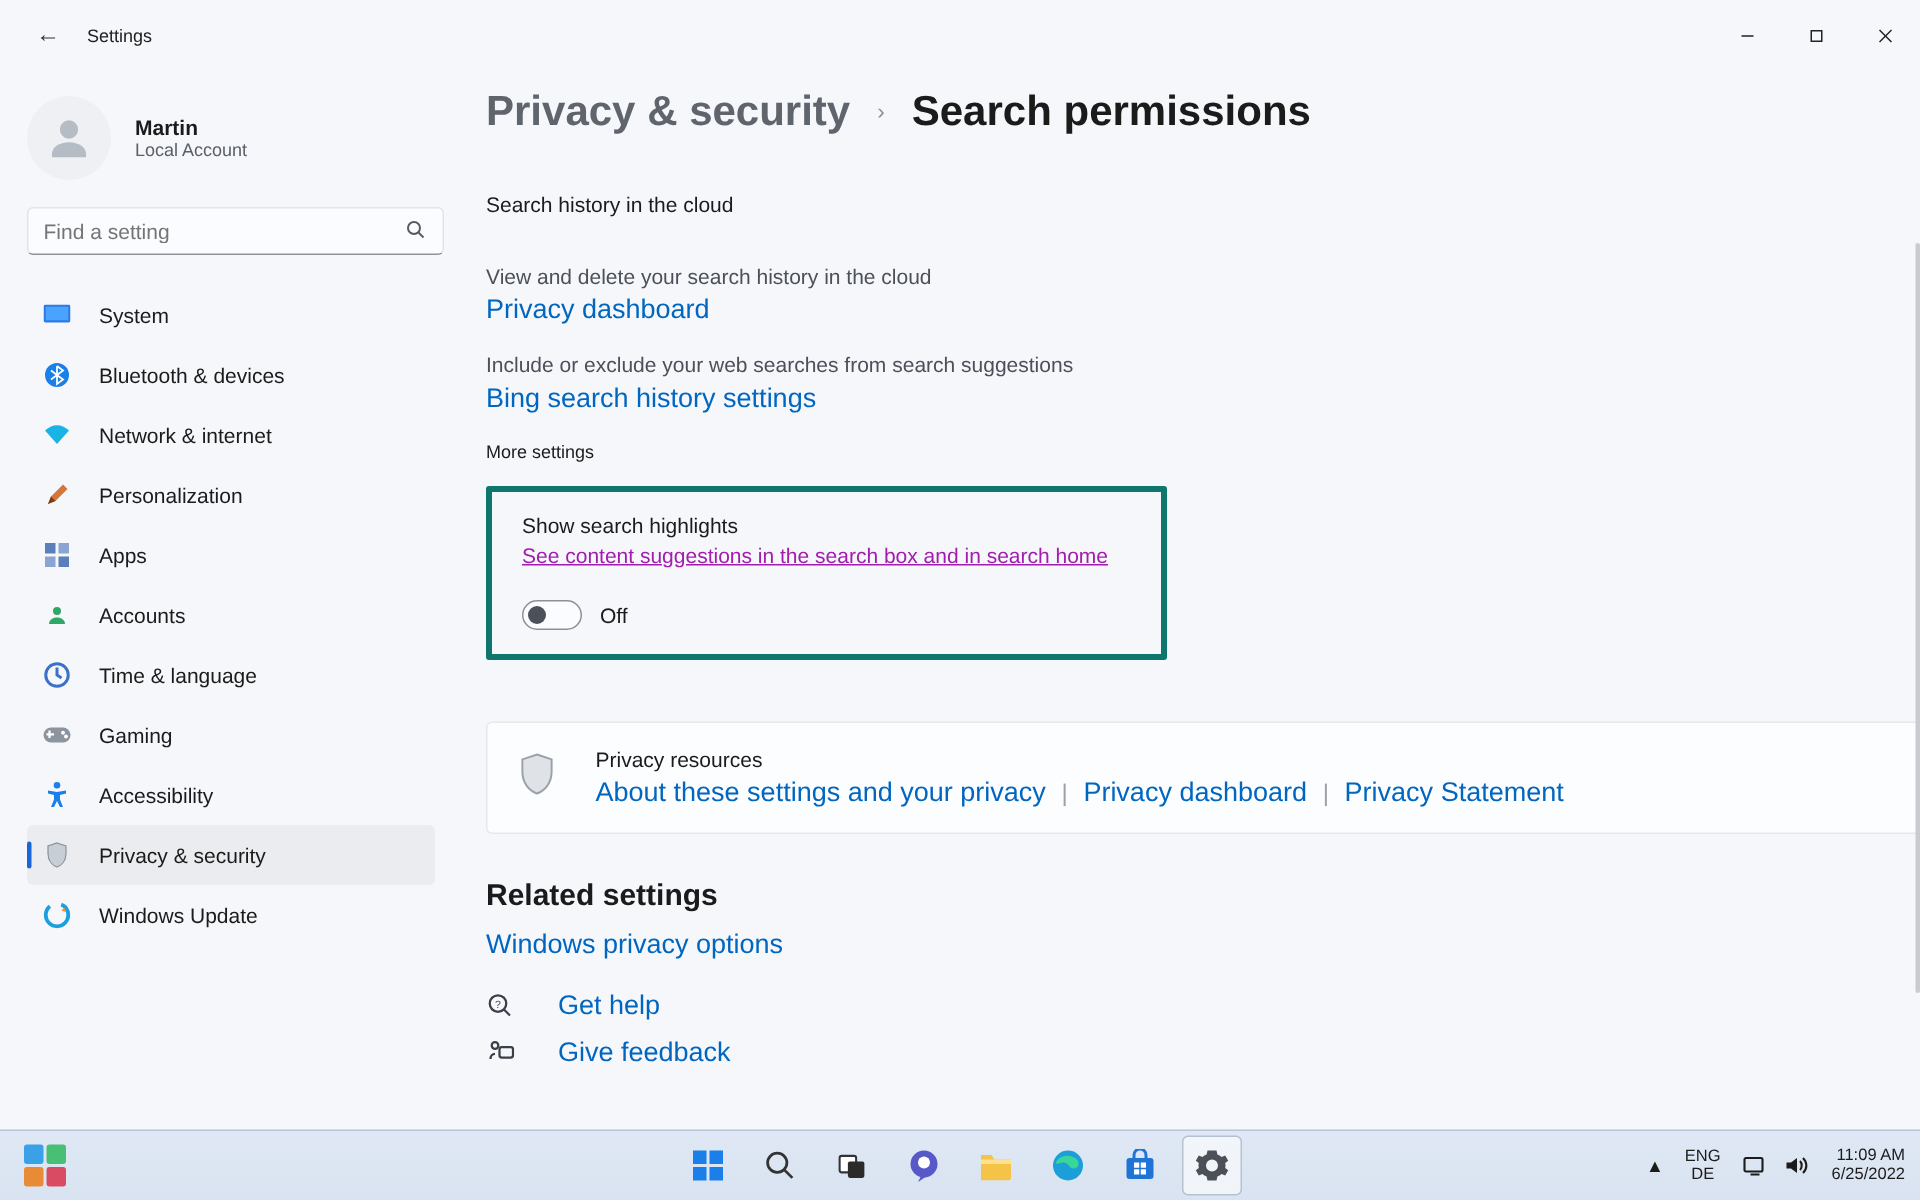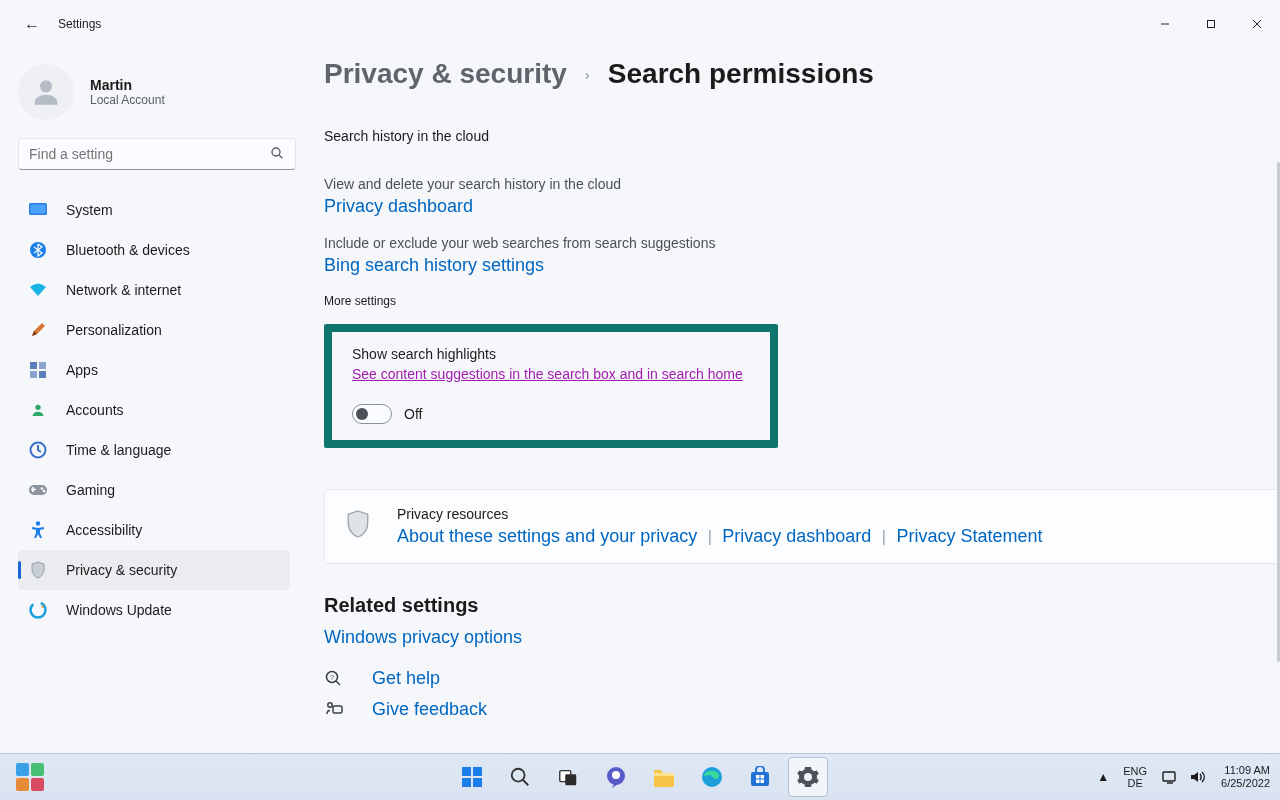--- a/index.html
+++ b/index.html
@@ -32,21 +32,21 @@
   
   .content { flex:1; padding:10px 24px 0 24px; position:relative; overflow:hidden; }
   .breadcrumb { font-size:28px; display:flex; align-items:center; gap:18px; margin-bottom:38px; }
   .breadcrumb .b1 { color:#5f646d; font-weight:600; }
   .breadcrumb .chev { color:#8a8f97; font-size:15px; }
   .breadcrumb .b2 { color:#1b1b1b; font-weight:600; }
   .sec-title { font-size:14px; color:#1b1b1b; margin-bottom:10px; }
   .sec-body { font-size:14px; color:#4c5059; }
   .link { color:#0066c0; font-size:18px; cursor:pointer; }
   .more-settings { font-size:12px; font-weight:400; margin:18px 0 16px 0; }
-  .highlight-box { border:8px solid #0f766e; padding:14px 20px 16px 20px; width:454px; border-radius:2px; }
+  .highlight-box { border:4px solid #0f766e; padding:14px 20px 16px 20px; width:454px; border-radius:2px; }
   .hb-title { font-size:14px; color:#1b1b1b; margin-bottom:4px; }
   .hb-sub { font-size:14px; color:#a21caf; margin-bottom:22px;text-decoration:underline; }
   .toggle-row { display:flex; align-items:center; gap:12px; }
   .toggle { width:40px; height:20px; border-radius:10px; background:#fbfcff; border:1px solid #8b9099; position:relative; cursor:pointer; }
   .toggle .knob { width:12px; height:12px; border-radius:50%; background:#4c5059; position:absolute; left:3px; top:3px; }
   .toggle-label { font-size:14px; }
   .card { border:1px solid #e6e8ec; border-radius:4px; background:#fcfdff; padding:16px 20px; display:flex; gap:26px; align-items:flex-start; margin-top:41px; width:1040px; }
   .shield { width:26px; height:30px; margin-top:3px; }
   .card-title { font-size:14px; margin-bottom:4px; }
   .link-sep { color:#9aa0a8; margin:0 6px; }

